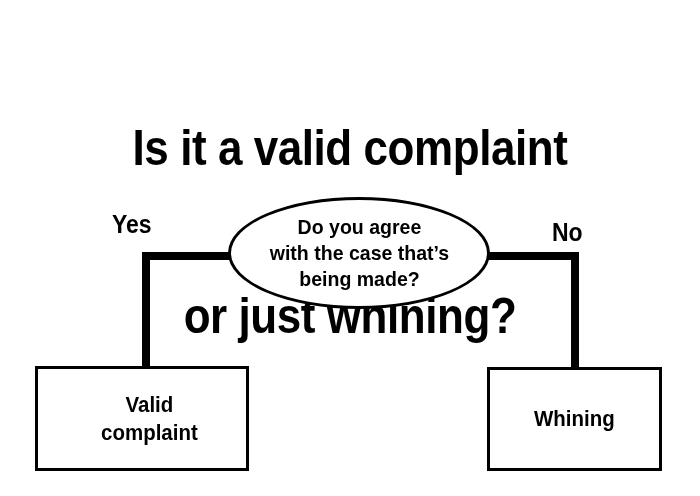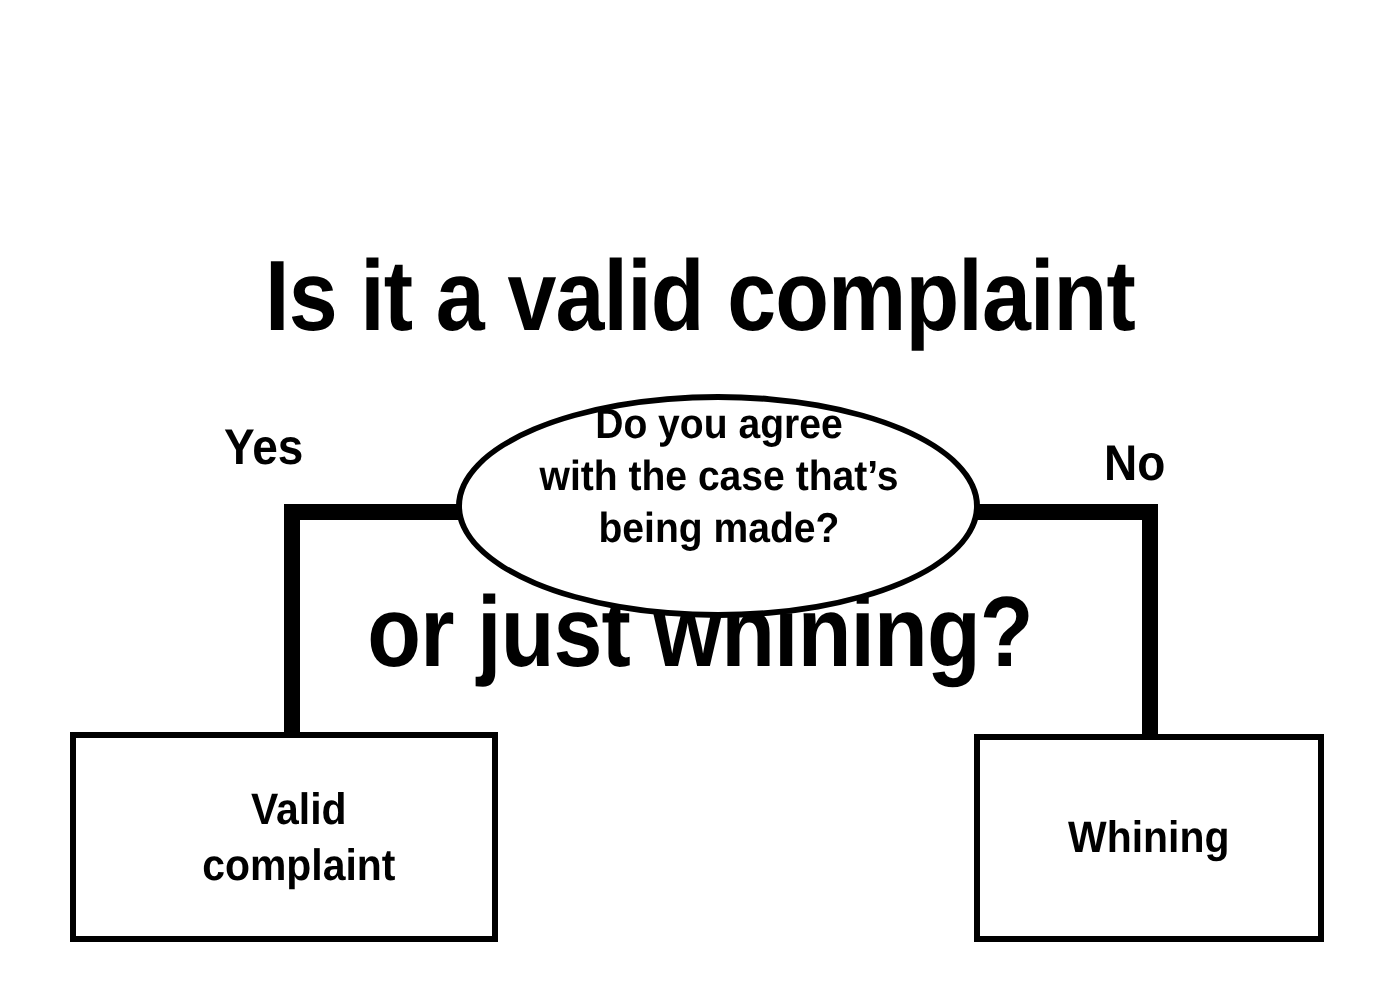--- a/index.html
+++ b/index.html
@@ -50,20 +50,21 @@
     position: absolute;
     left: 228px;
     top: 197px;
     width: 262px;
     height: 112px;
     border: 3px solid #000000;
     border-radius: 50%;
     background: #ffffff;
     box-sizing: border-box;
     display: flex;
+    align-items: center;
     justify-content: center;
     z-index: 3;
   }
   .decision-text {
     font-weight: 700;
     font-size: 21px;
     line-height: 26px;
     text-align: center;
     white-space: pre-line;
     transform: scaleX(0.93);

